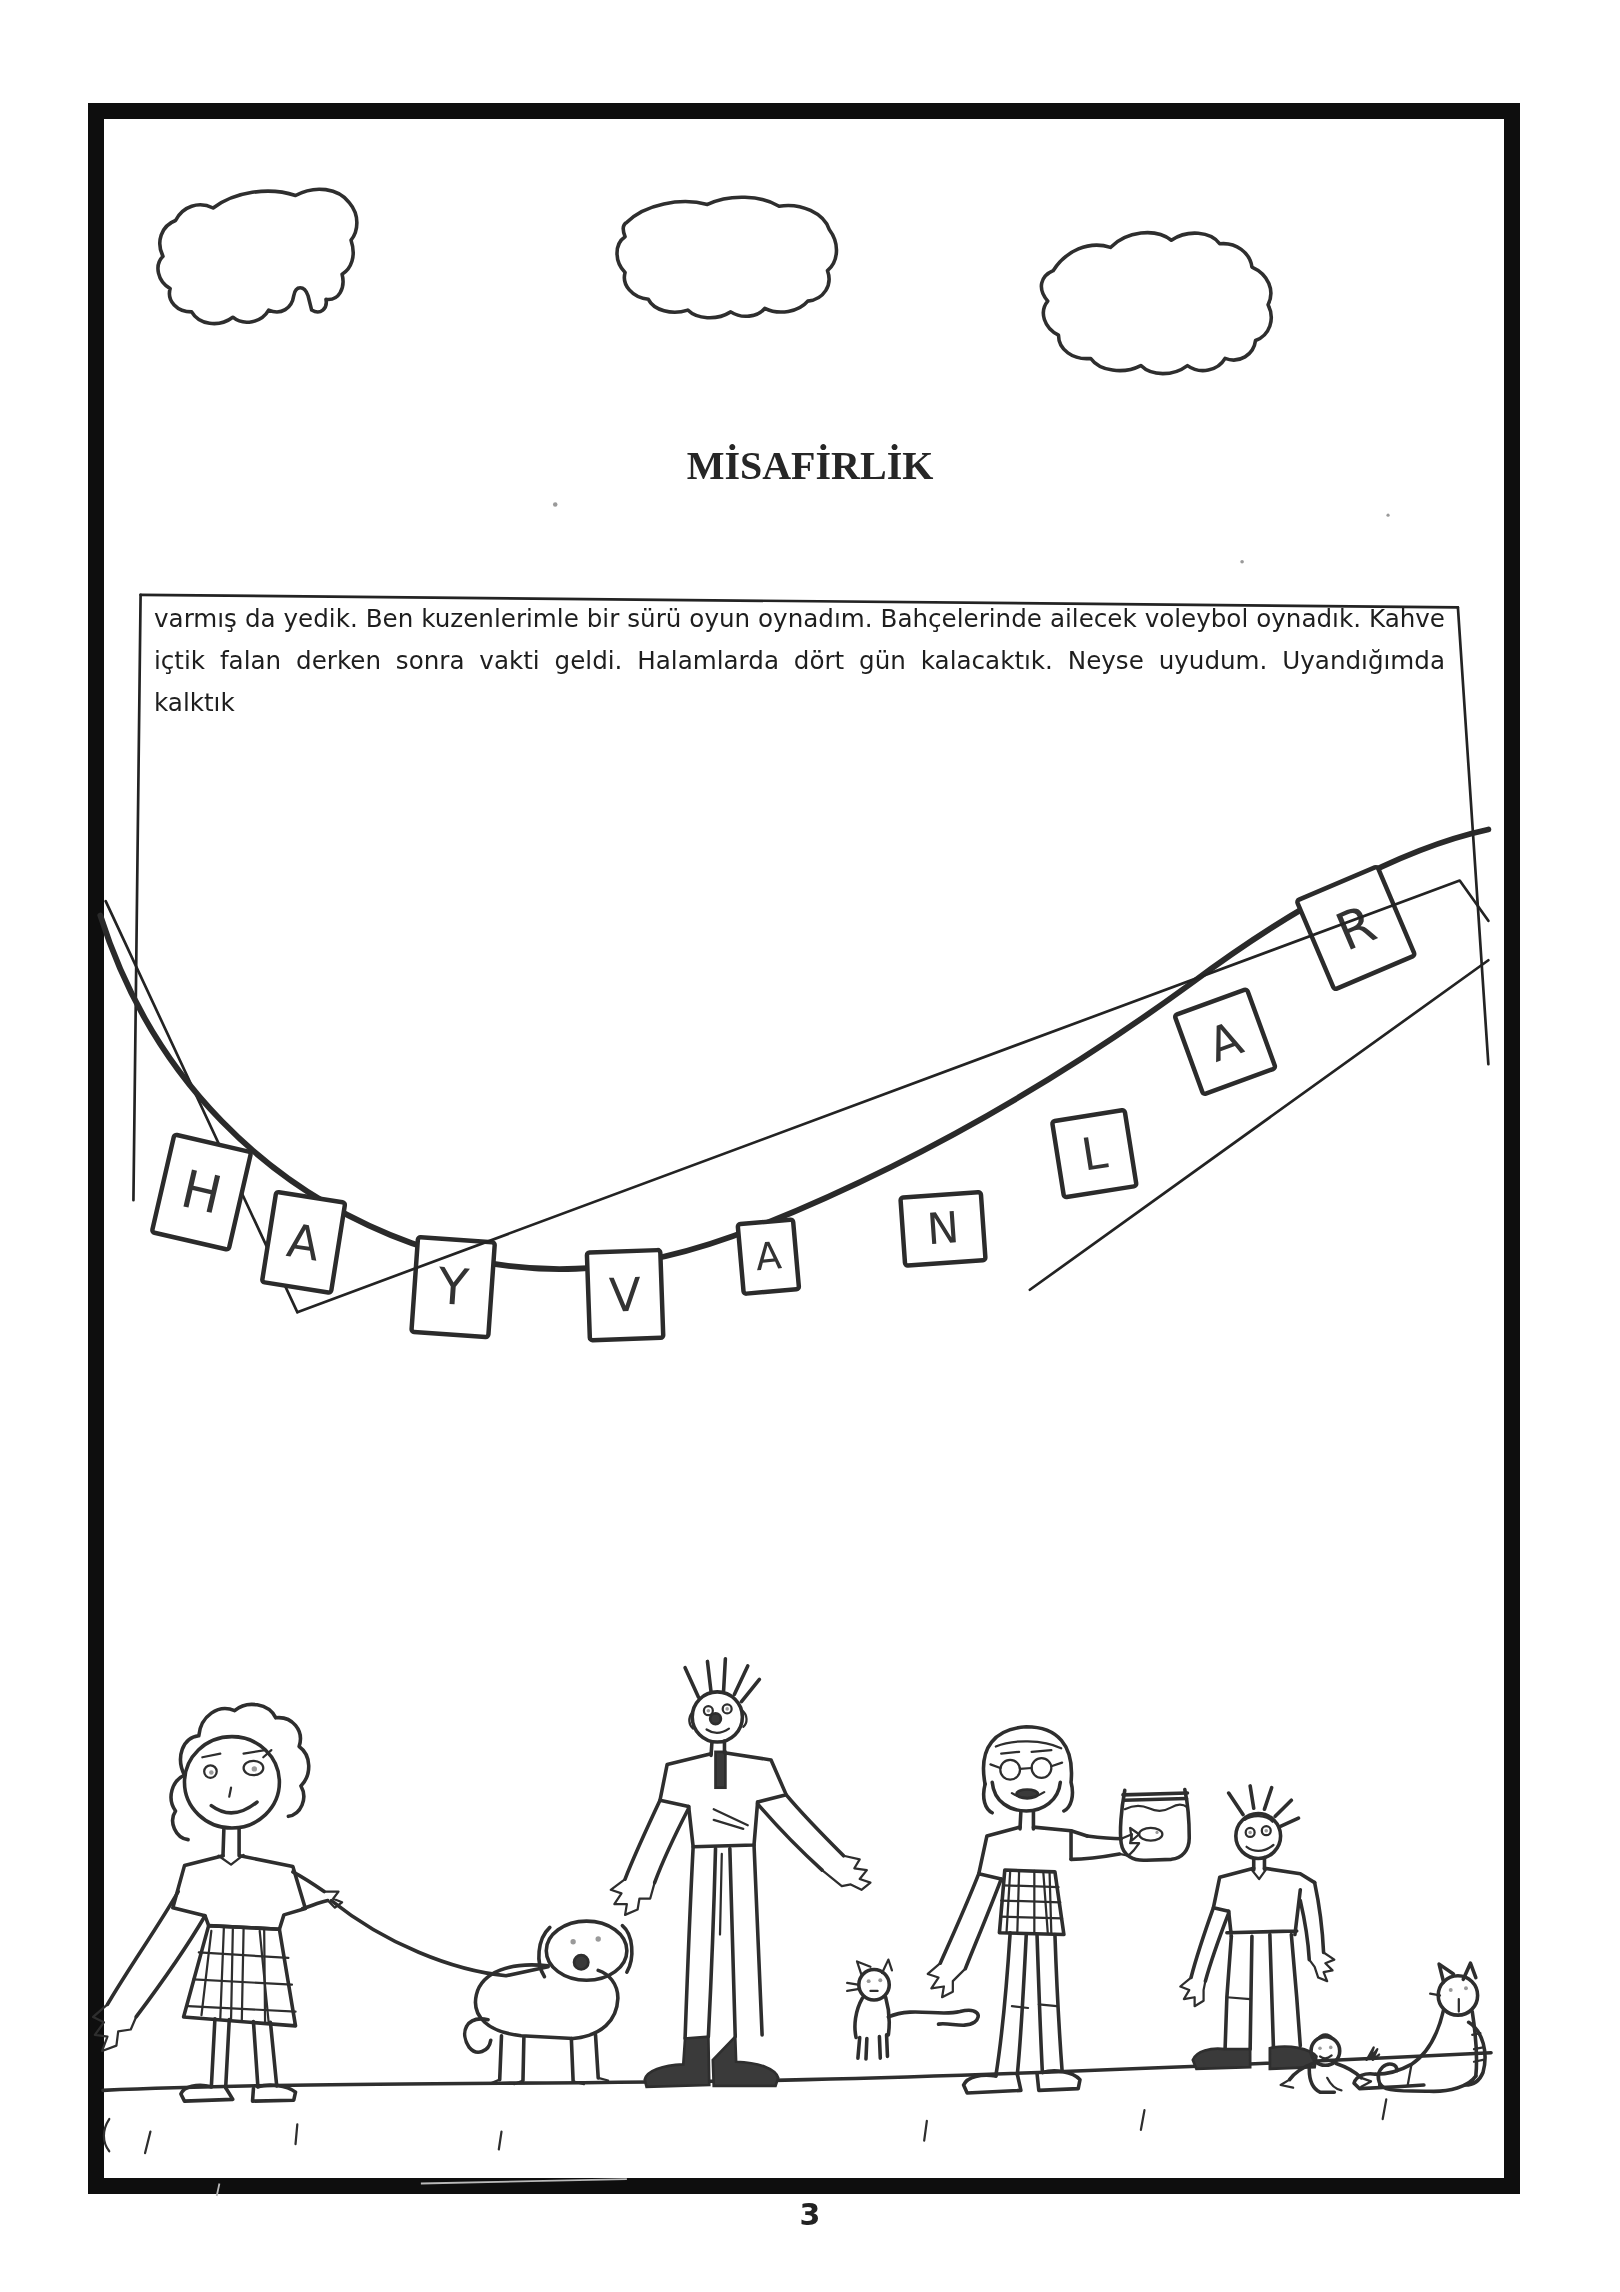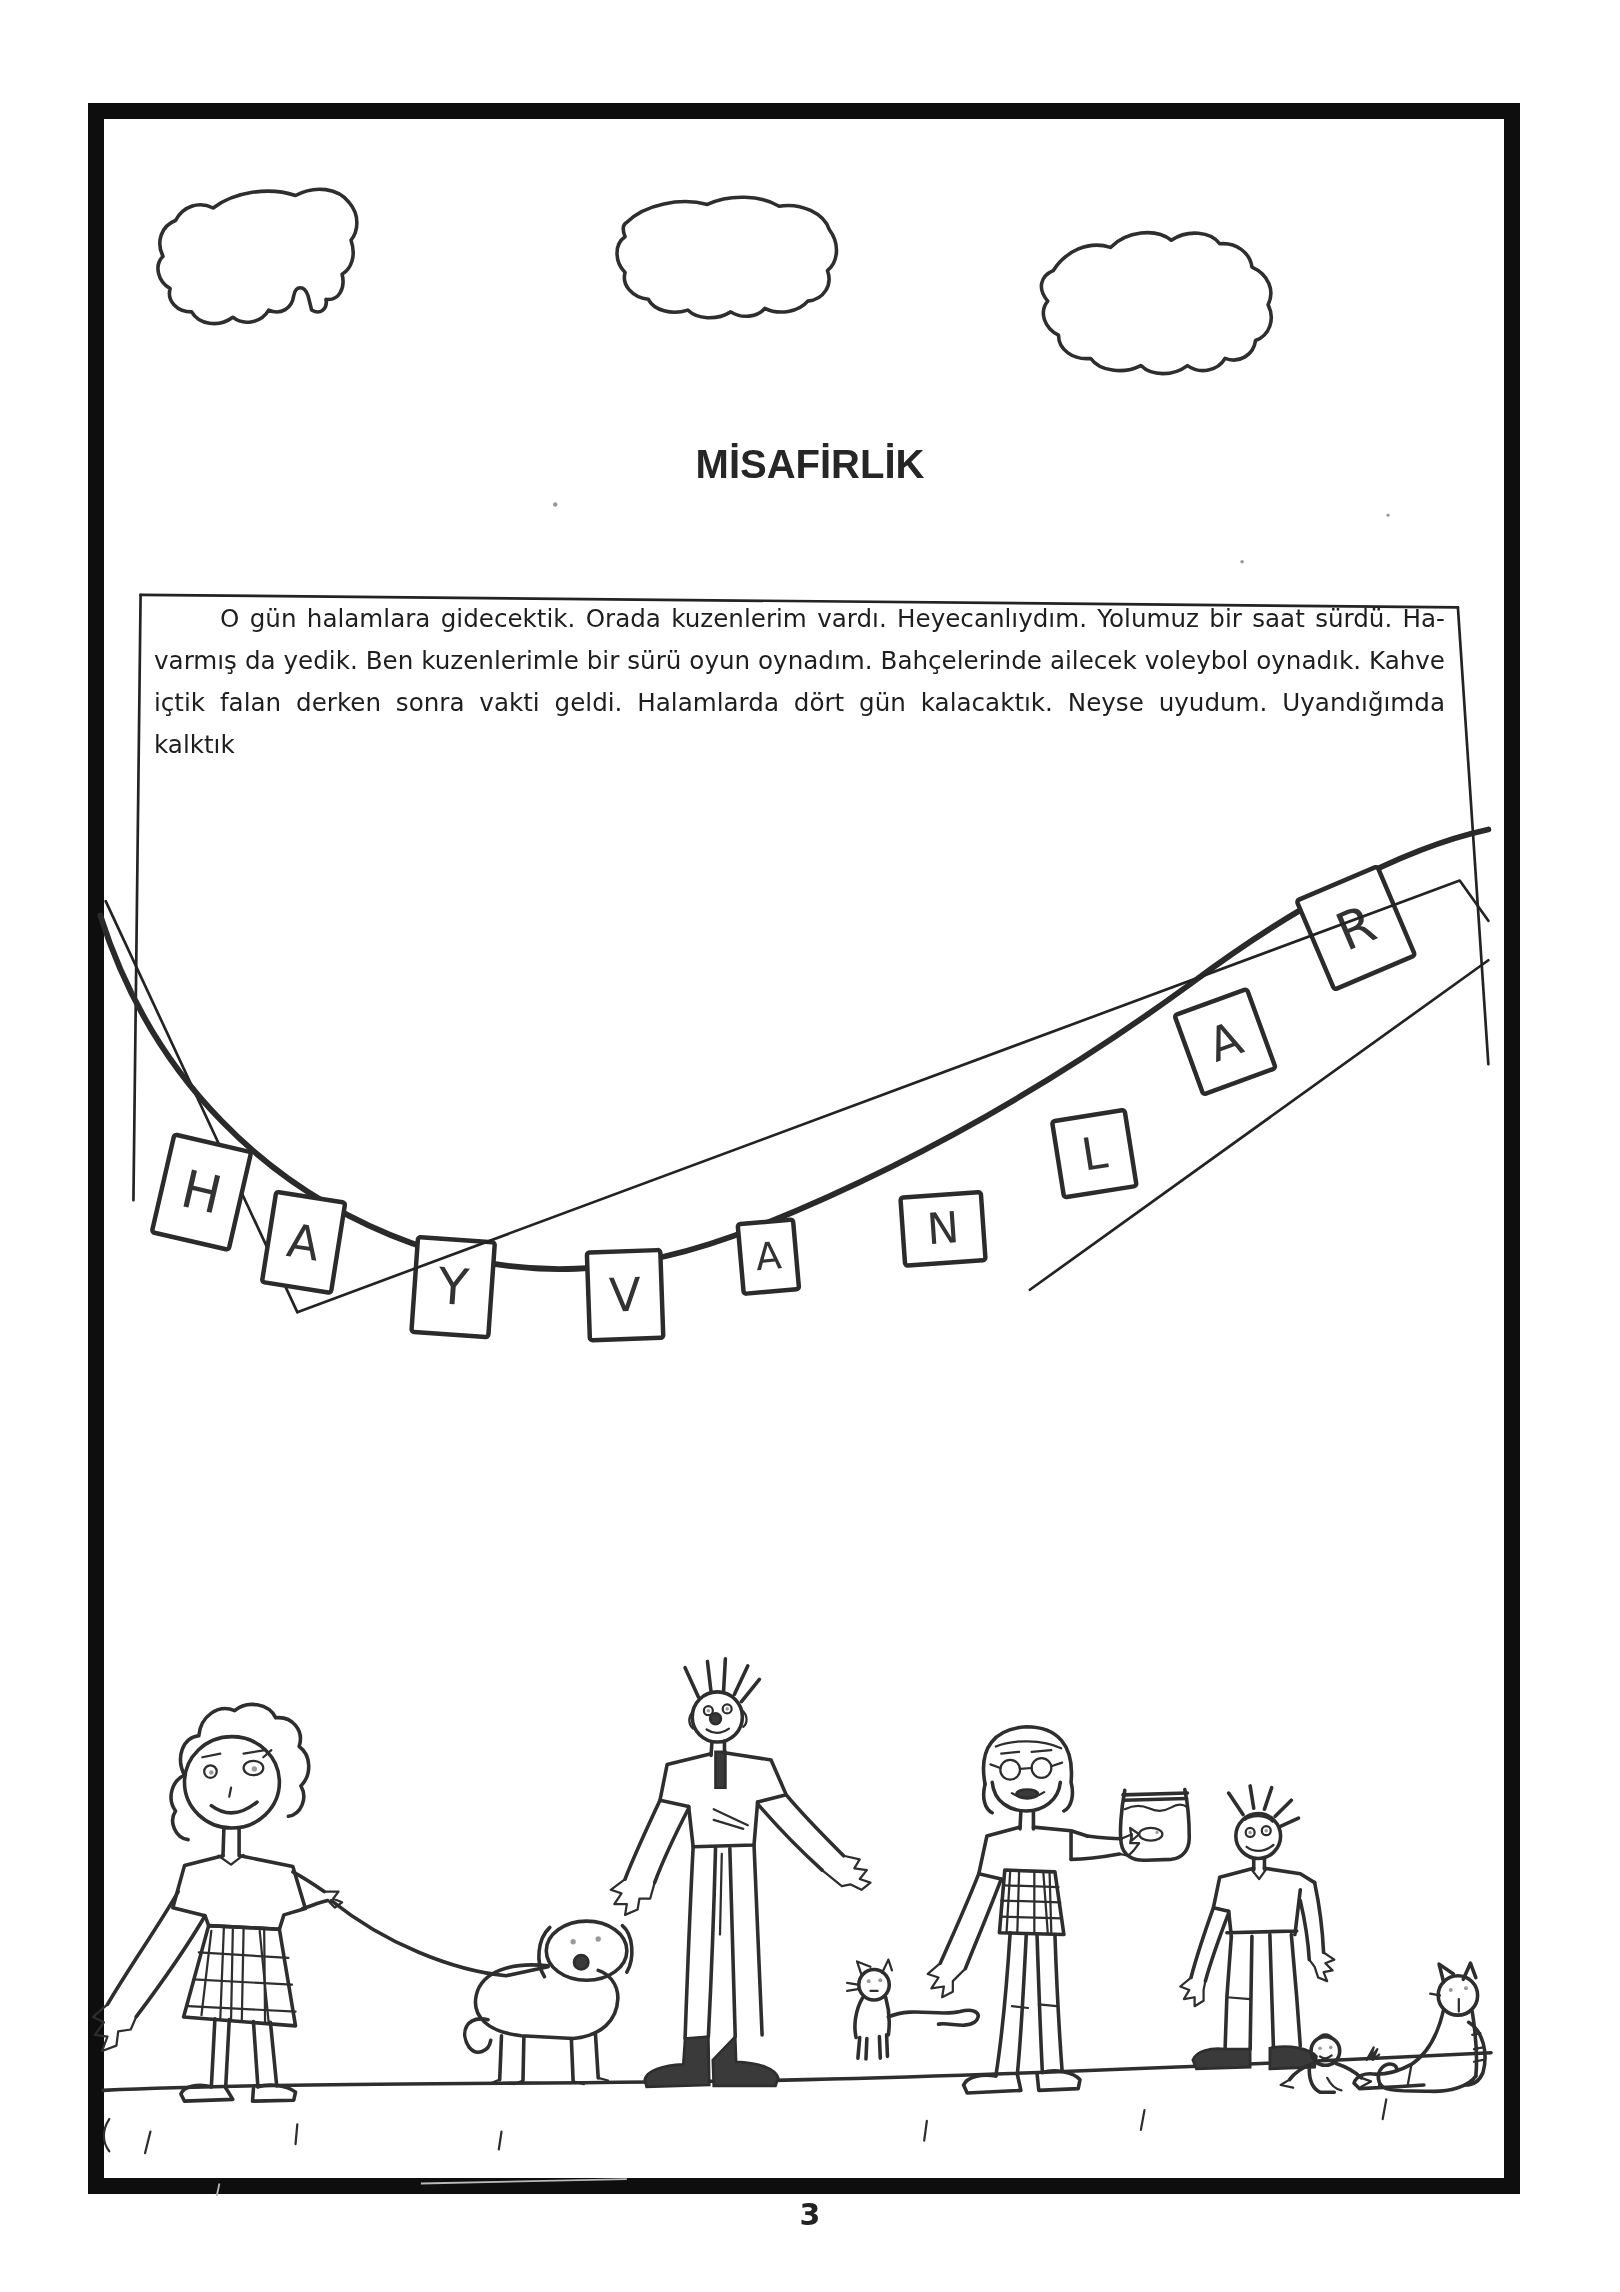--- a/index.html
+++ b/index.html
@@ -3,21 +3,21 @@
 <meta charset="utf-8">
 <style>
   html,body { margin:0; padding:0; background:#ffffff; }
   body { width:1620px; height:2293px; position:relative; font-family:"DejaVu Sans",sans-serif; }
   .page { position:absolute; inset:0; background:#ffffff; overflow:hidden; }
   .frame { position:absolute; left:88px; top:103px; width:1432px; height:2091px;
            border:16px solid #0e0e0e; box-sizing:border-box; }
   .drawing { position:absolute; left:0; top:0; width:1620px; height:2293px; }
   .title { position:absolute; left:0; right:0; top:442px; text-align:center;
            font-size:40px; font-weight:900; letter-spacing:0px; color:#262626;
-           font-family:Liberation Sans, sans-serif; }
+           font-family:Liberation Serif, serif; }
   .story { position:absolute; left:154px; top:598px; width:1291px;
            font-size:24.6px; line-height:42px; color:#1e1e1e;
            font-family:"DejaVu Sans",sans-serif; }
   .story-line { white-space:normal; }
   .just { text-align:justify; text-align-last:justify; }
   .indent { text-indent:66px; }
   .pagenum { position:absolute; left:0; right:0; top:2197px; text-align:center;
              font-size:30px; font-weight:bold; color:#222; }
   
   .ink   { stroke:#2e2e2e; fill:none; stroke-width:4; stroke-linecap:round; stroke-linejoin:round; }
@@ -316,21 +316,20 @@
       <path class="ink thin" d="M1644,2272 L1653,2270 M1646,2288 L1656,2286 M1646,2302 L1656,2300"></path>
       <path class="ink" d="M1536,2316 C1524,2314 1514,2318 1512,2326 L1518,2332 L1560,2330 L1590,2328"></path>
       <path class="ink thin" d="M1540,2330 L1540,2318 M1576,2306 L1572,2328"></path>
       <path class="ink" d="M1648,2318 C1640,2330 1618,2336 1596,2335 C1576,2334 1560,2336 1548,2332 C1538,2328 1536,2316 1544,2308 C1550,2302 1560,2304 1560,2312"></path>
     </g>
   </svg>
 
   <div class="title">MİSAFİRLİK</div>
 
   <div class="story">
-    <div class="story-line just indent">O gün halamlara gidecektik. Orada kuzenlerim vardı. Heyecanlıydım. Yolumuz bir saat sürdü. Ha-</div>
     <div class="story-line just">varmış da yedik. Ben kuzenlerimle bir sürü oyun oynadım. Bahçelerinde ailecek voleybol oynadık. Kahve</div>
     <div class="story-line just">içtik falan derken sonra vakti geldi. Halamlarda dört gün kalacaktık. Neyse uyudum. Uyandığımda kalktık</div>
   </div>
 
   <div class="pagenum">3</div>
 
 </div>
 
 
 </body></html>

